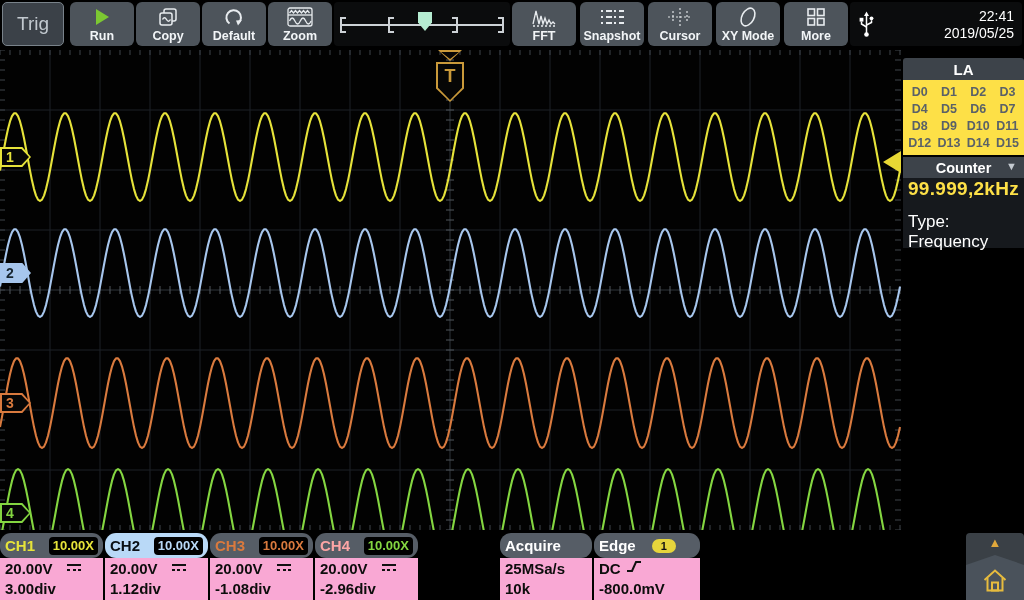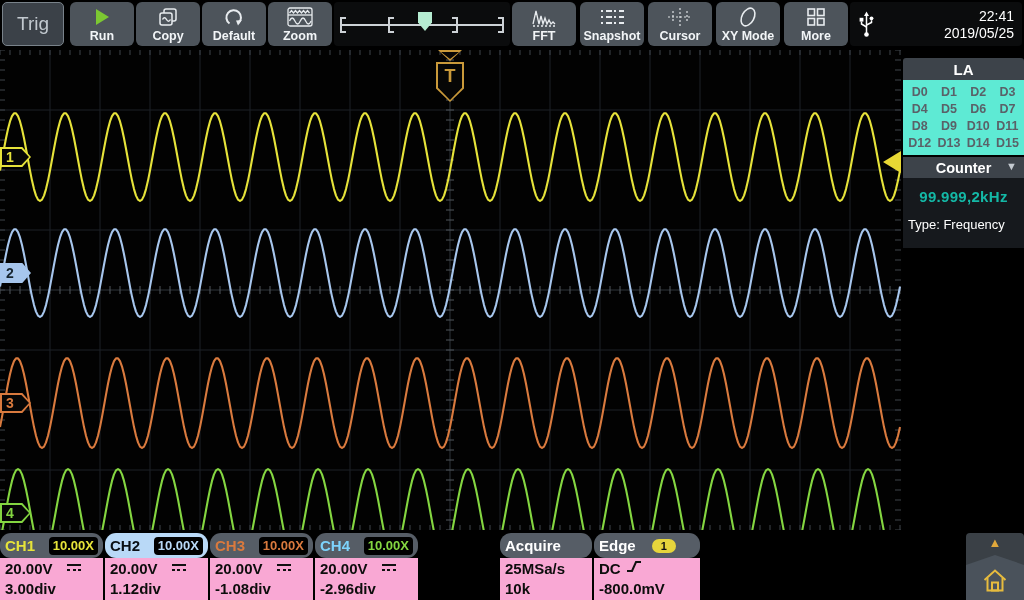--- a/index.html
+++ b/index.html
@@ -56,31 +56,31 @@
   .trig-level{position:absolute;width:0;height:0;border-top:11px solid transparent;
               border-bottom:11px solid transparent;border-right:18px solid #e8d834;}
 
   .scroll-hint{position:absolute;left:852px;top:484px;}
 
   
   .sidebar{position:absolute;left:903px;top:50px;width:121px;height:480px;background:#000;}
   .la-header{position:absolute;left:0;top:8px;width:121px;height:22px;background:#3d434a;
              border-radius:3px 3px 0 0;color:#fff;font-weight:bold;font-size:15px;
              display:flex;align-items:center;justify-content:center;}
-  .la-body{position:absolute;left:0;top:30px;width:121px;height:75px;background:#5eead4;
+  .la-body{position:absolute;left:0;top:30px;width:121px;height:75px;background:#fde047;
            display:grid;grid-template-columns:repeat(4,1fr);grid-template-rows:repeat(4,1fr);
            align-items:center;padding:3px 2px;box-sizing:border-box;}
   .la-body span{color:#5a6168;font-weight:bold;font-size:12.5px;text-align:center;}
   .counter-header{position:absolute;left:0;top:107px;width:121px;height:21px;background:#3d434a;
                   color:#fff;font-weight:bold;font-size:14.5px;display:flex;align-items:center;
                   justify-content:center;}
   .counter-header .arr{position:absolute;right:7px;top:3px;color:#c4cad0;font-size:11px;}
   .counter-body{position:absolute;left:0;top:128px;width:121px;height:70px;background:#16191d;}
-  .counter-value{margin-top:10px;text-align:center;color:#14b8a6;font-size:15px;font-weight:bold;letter-spacing:.3px;}
-  .counter-type{margin:12px 0 0 5px;color:#fff;font-size:13px;}
+  .counter-value{text-align:center;color:#fde047;font-size:19px;font-weight:bold;letter-spacing:.3px;}
+  .counter-type{margin:12px 0 0 5px;color:#fff;font-size:17px;}
 
   
   .bottombar{position:absolute;left:0;top:533px;width:1024px;height:67px;background:#000;}
   .bpanel{position:absolute;top:0;height:67px;border-radius:4px 4px 0 0;overflow:hidden;}
   .bp-head{height:25px;background:#565d66;display:flex;align-items:center;padding:0 5px;
            box-sizing:border-box;font-weight:bold;font-size:15px;color:#fff;white-space:nowrap;border-radius:11px;}
   .bp-body{height:45px;background:#f9a8d4;color:#0d0d0d;font-weight:bold;font-size:15px;
            padding:1px 22px 0 5px;box-sizing:border-box;line-height:20px;}
   .bp-row{display:flex;align-items:center;height:20px;}
   .pill{margin-left:auto;background:#000;border-radius:4px;padding:0 4px;font-size:13px;
@@ -801,21 +801,21 @@
           <span class="dc-icon"></span>
           </div>
         <div class="bp-row">
             <span>-1.08div</span>
           </div>
       </div>
     </div>
 
     <div class="bpanel chpanel" style="left:315px;width:103px">
       <div class="bp-head">
-        <span class="ch-name" style="color: #7dd3fc;">CH4</span>
+        <span class="ch-name" style="color: #fca5a5;">CH4</span>
         <span class="pill ch-pill" style="color: rgb(132, 214, 65);">10.00X</span>
       </div>
       <div class="bp-body">
         <div class="bp-row">
             <span>20.00V</span>
           <span class="dc-icon"></span>
           </div>
         <div class="bp-row">
             <span>-2.96div</span>
           </div>

